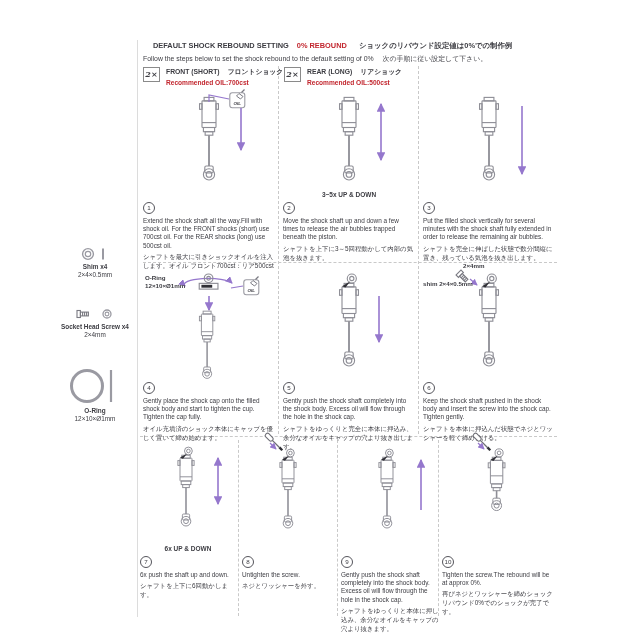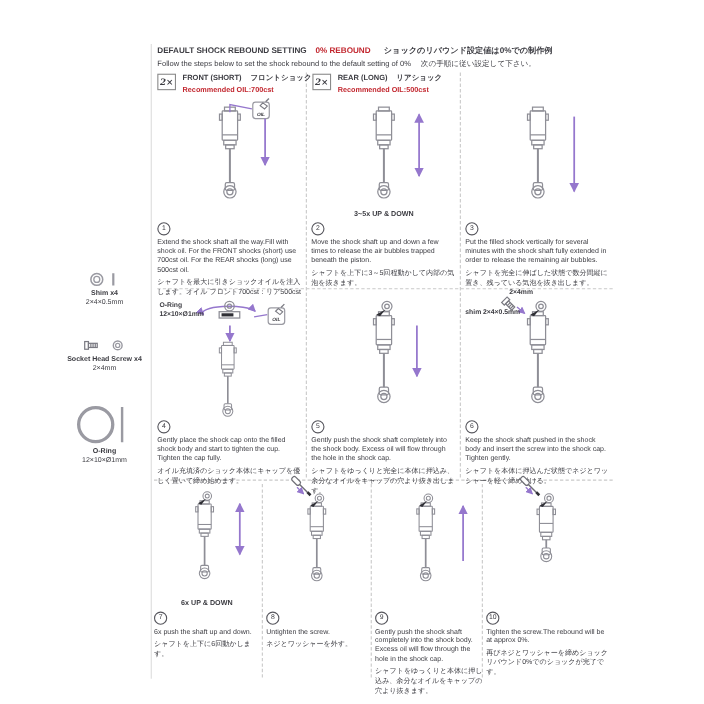--- a/index.html
+++ b/index.html
@@ -3,21 +3,21 @@
 <meta charset="utf-8">
 <style>
   html,body{margin:0;padding:0;background:#fff;}
   .page{position:relative;width:640px;height:640px;background:#ffffff;overflow:hidden;
         font-family:"Liberation Sans",sans-serif;color:#3c3c42;}
   
   .vsolid{position:absolute;width:1px;background:#dcdcdc;}
   .vdash{position:absolute;width:0;border-left:1px dashed #c9c9c9;}
   .hdash{position:absolute;height:0;border-top:1px dashed #c9c9c9;}
   
-  .h1{position:absolute;left:143px;top:41px;font-size:7.4px;font-weight:bold;white-space:nowrap;}
+  .h1{position:absolute;left:153px;top:41px;font-size:7.4px;font-weight:bold;white-space:nowrap;}
   .h1 .red{color:#c2262e;margin-left:8px;}
   .h1 .jp{margin-left:12px;}
   .h2{position:absolute;left:143px;top:54px;font-size:6.9px;white-space:nowrap;}
   .h2 .jp{margin-left:9px;}
   
   .group{position:absolute;top:67px;display:flex;gap:6px;align-items:flex-start;}
   .qty{width:15px;height:13px;border:1px solid #8a8a8a;font-family:"DejaVu Serif",serif;
        font-style:italic;font-weight:bold;font-size:8px;text-align:center;line-height:13px;flex:none;}
   .gname{font-size:6.8px;font-weight:bold;line-height:1.2;white-space:nowrap;}
   .gname .jp{margin-left:8px;}

